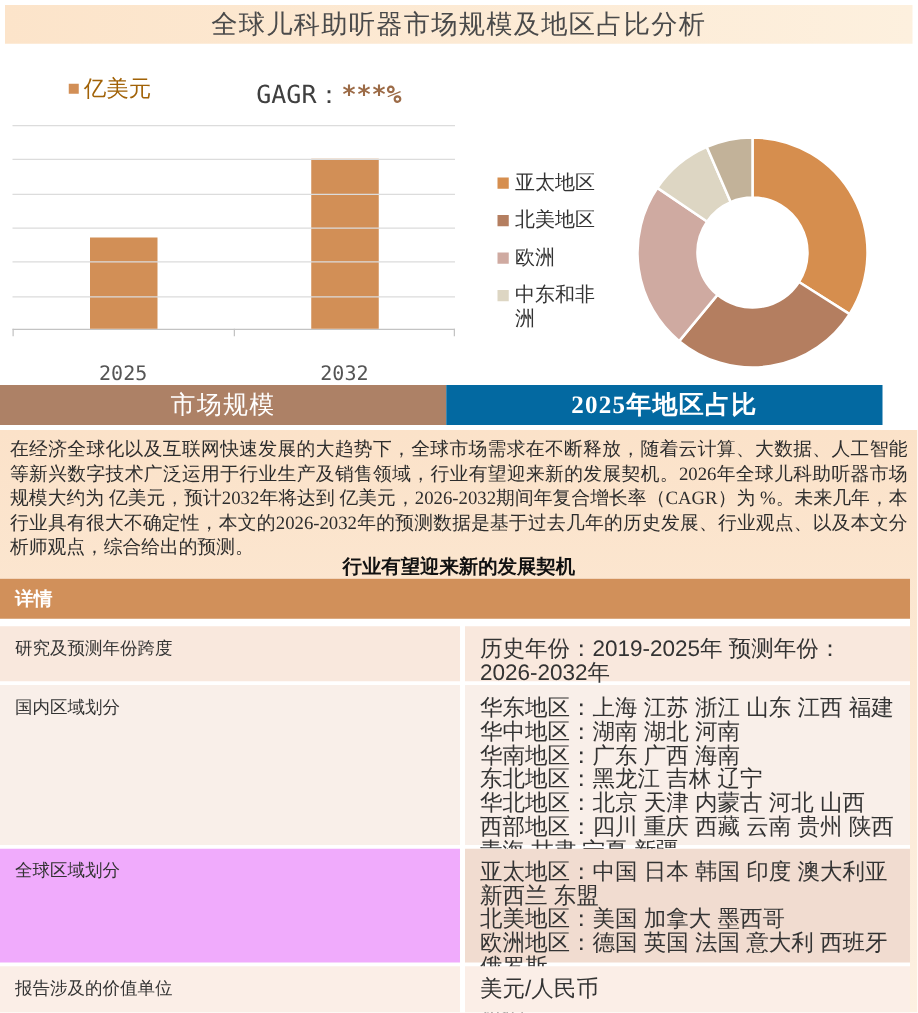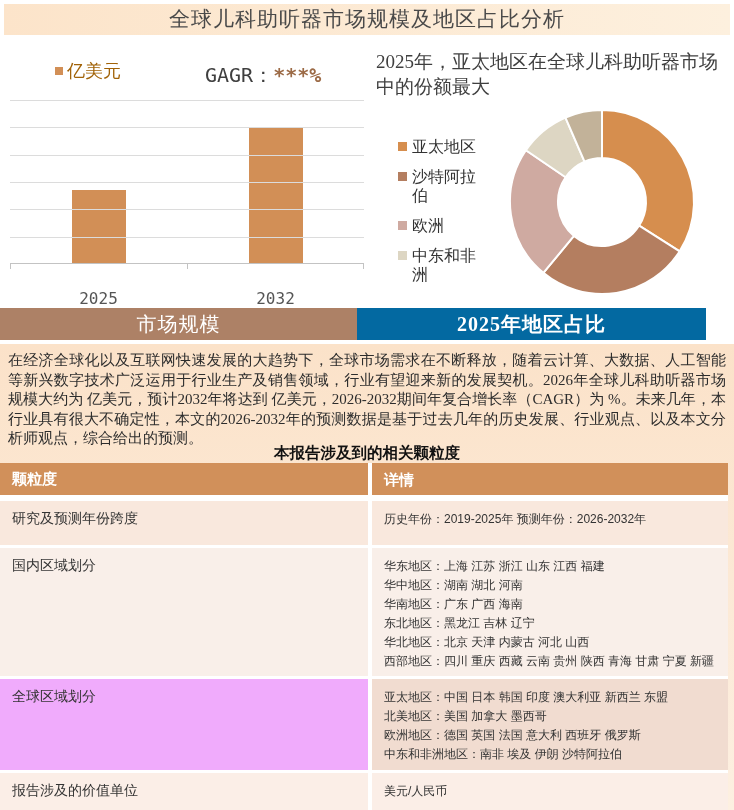--- a/index.html
+++ b/index.html
@@ -61,21 +61,21 @@
            font-size:15px; line-height:19.5px; color:#2d2d2d; text-align:justify; }
   .table-heading { position:absolute; left:0; top:99px; width:734px; text-align:center;
                    font-size:15.5px; font-weight:bold; color:#111; }
 
   .grain-table { position:absolute; left:0; top:119px; width:728px; height:347px;
                  background:#fff; display:flex; flex-direction:column; }
   .trow { display:flex; column-gap:4px; margin-bottom:3px; }
   .thead { height:32px; margin-bottom:6px; }
   .thead .cl, .thead .cr { color:#fff; font-weight:bold; font-size:15px; padding:7px 12px; }
   .cl { width:368px; padding:9px 12px; font-size:14px; color:#333; }
-  .cr { flex:1; padding:9px 12px; font-size:12px; color:#333;
+  .cr { flex:1; padding:9px 12px; font-size:18px; color:#333;
         white-space:pre-line; line-height:19px; }
   .trow:last-child { flex:1; margin-bottom:0; }
 </style>
 </head>
 <body>
 
 <div class="top-band serif">全球儿科助听器市场规模及地区占比分析</div>
 
 <div class="charts">
 
@@ -105,29 +105,28 @@
         <div class="gridline" style="top: 109.333px;"></div>
         <div class="gridline" style="top: 136.667px;"></div>
       </div>
     <div class="xlabels mono">
         <span>2025</span>
         <span>2032</span>
       </div>
   </div>
 
   <div class="pie-panel">
-    <div class="pie-title serif">2025年，亚太地区在全球儿科助听器市场中的份额最大</div>
     <ul class="pie-legend serif">
         <li>
           <span class="swatch" style="background: rgb(214, 142, 78);"></span>
           <span class="lbl">亚太地区</span>
         </li>
         <li>
           <span class="swatch" style="background: rgb(180, 126, 96);"></span>
-          <span class="lbl">沙特阿拉伯</span>
+          <span class="lbl">北美地区</span>
         </li>
         <li>
           <span class="swatch" style="background: rgb(207, 170, 161);"></span>
           <span class="lbl">欧洲</span>
         </li>
         <li>
           <span class="swatch" style="background: rgb(221, 214, 195);"></span>
           <span class="lbl">中东和非洲</span>
         </li>
       </ul>
@@ -142,25 +141,24 @@
 
 </div>
 
 <div class="tabs">
   <div class="tab tab-left serif" style="background: rgb(173, 129, 102);">市场规模</div>
   <div class="tab tab-right serif" style="background: #0369a1; font-weight: bold;">2025年地区占比</div>
 </div>
 
 <div class="content">
   <div class="intro serif">在经济全球化以及互联网快速发展的大趋势下，全球市场需求在不断释放，随着云计算、大数据、人工智能等新兴数字技术广泛运用于行业生产及销售领域，行业有望迎来新的发展契机。2026年全球儿科助听器市场规模大约为 亿美元，预计2032年将达到 亿美元，2026-2032期间年复合增长率（CAGR）为 %。未来几年，本行业具有很大不确定性，本文的2026-2032年的预测数据是基于过去几年的历史发展、行业观点、以及本文分析师观点，综合给出的预测。</div>
-  <div class="table-heading">本报告涉及到的相关颗粒度</div>
+  <div class="table-heading">行业有望迎来新的发展契机</div>
 
   <div class="grain-table">
     <div class="trow thead">
-      <div class="cl" style="background: rgb(209, 144, 90);">颗粒度</div>
       <div class="cr" style="background: rgb(209, 144, 90);">详情</div>
     </div>
 
   <div class="trow" style="min-height: 44px;">
         <div class="cl" style="background: rgb(249, 232, 221);">研究及预测年份跨度</div>
         <div class="cr" style="background: rgb(249, 232, 221);">历史年份：2019-2025年  预测年份：2026-2032年</div>
       </div>
       <div class="trow" style="min-height: 128px;">
         <div class="cl" style="background: rgb(249, 239, 233);">国内区域划分</div>
         <div class="cr" style="background: rgb(249, 239, 233);">华东地区：上海  江苏  浙江  山东  江西  福建

